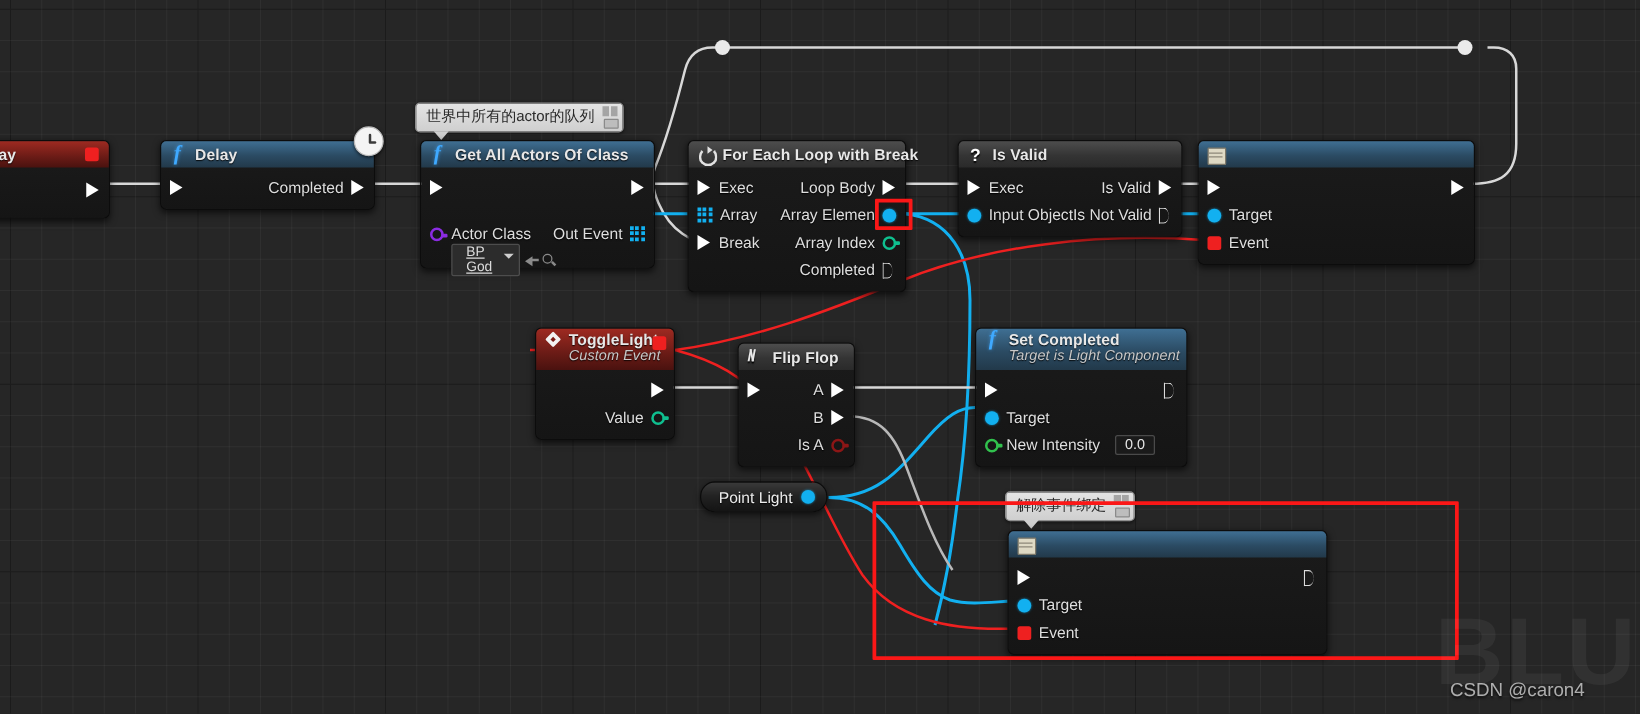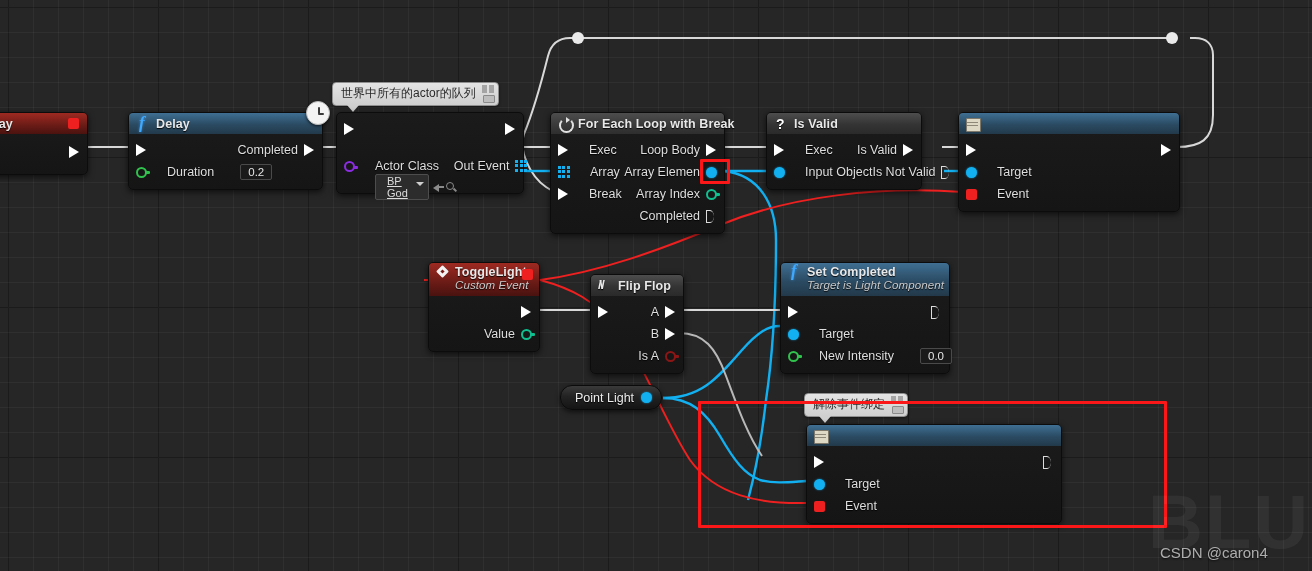--- a/index.html
+++ b/index.html
@@ -51,21 +51,21 @@
   .hdr-sub { font-style: italic; font-weight: normal; font-size: 11.5px; color: #c9c9c9; }
   .hdr-func { background: linear-gradient(to bottom, #3f6f93 0%, #2b4b63 55%, #22394a 100%); }
   .hdr-pure { background: linear-gradient(to bottom, #4d4d4d 0%, #343434 55%, #2a2a2a 100%); }
   .hdr-event { background: linear-gradient(to bottom, #9e2a21 0%, #6a1b16 60%, #4a120f 100%); }
   .hdr-latent { background: linear-gradient(to bottom, #4d4d4d 0%, #3a3a3a 55%, #2e2e2e 100%); }
   .body { padding: 5px 0 6px 0; position: relative; }
 
   
   .row { display: flex; align-items: center; height: 22px; position: relative; }
   .row.split { justify-content: space-between; }
-  .pin-l { display: flex; align-items: center; gap: 20px; padding-left: 7px; }
+  .pin-l { display: flex; align-items: center; gap: 6px; padding-left: 7px; }
   .pin-r { display: flex; align-items: center; gap: 6px; padding-right: 7px; margin-left: auto; }
   .plabel { color: #dedede; font-size: 12.5px; white-space: nowrap; text-shadow: 0 1px 1px #000; }
 
   
   .exec { width: 11px; height: 13px; flex: 0 0 11px; position: relative; }
   .exec::before {
     content: ""; position: absolute; left: 0; top: 0;
     border-left: 10px solid #fff;
     border-top: 6.5px solid transparent;
     border-bottom: 6.5px solid transparent;
@@ -264,47 +264,44 @@
     </div>
     <div class="body" style="height:40px;">
       <div class="row split" style="height:26px;">
         <div class="pin-r">
           <span class="exec"></span>
         </div>
       </div>
     </div>
   </div>
 
-  <div class="node" style="left:128px; top:112px; width:195px;">
+  <div class="node" style="left:128px; top:112px; width:172px;">
     <div class="clock" style="right:-8px; top:-12px;"></div>
     <div class="hdr hdr-func">
       <span class="gi gi-f"></span>
       <span>Delay</span>
     </div>
     <div class="body">
       <div class="row split">
         <div class="pin-l">
           <span class="exec"></span>
         </div>
         <div class="pin-r">
           <span class="plabel">Completed</span>
           <span class="exec"></span>
         </div>
       </div>
-      <div class="row">
-        <div class="pin-l">
-          <span class="ring green tick"></span>
-          <span class="plabel">Duration</span>
-          <span class="vbox">0.2</span>
-        </div>
-      </div>
     </div>
   </div>
 
   <div class="node" style="left:336px; top:112px; width:188px;">
+    <div class="hdr hdr-func">
+      <span class="gi gi-f"></span>
+      <span>Get All Actors Of Class</span>
+    </div>
     <div class="body">
       <div class="row split">
         <div class="pin-l">
           <span class="exec"></span>
         </div>
         <div class="pin-r">
           <span class="exec"></span>
         </div>
       </div>
       <div class="row split" style="height:30px; align-items:flex-start;margin-top:17px;">
@@ -393,21 +390,21 @@
         <div class="pin-r">
           <span class="plabel">Completed</span>
           <span class="exec hollow"></span>
         </div>
       </div>
     </div>
   </div>
 
   <div class="pinhl" style="left:700px; top:159px; width:30px; height:25px;"></div>
 
-  <div class="node" style="left:766px; top:112px; width:156px;">
+  <div class="node" style="left:766px; top:112px; width:180px;">
     <div class="hdr hdr-pure">
       <span class="gi gi-q"></span>
       <span>Is Valid</span>
     </div>
     <div class="body">
       <div class="row split">
         <div class="pin-l">
           <span class="exec"></span>
           <span class="plabel">Exec</span>
         </div>

